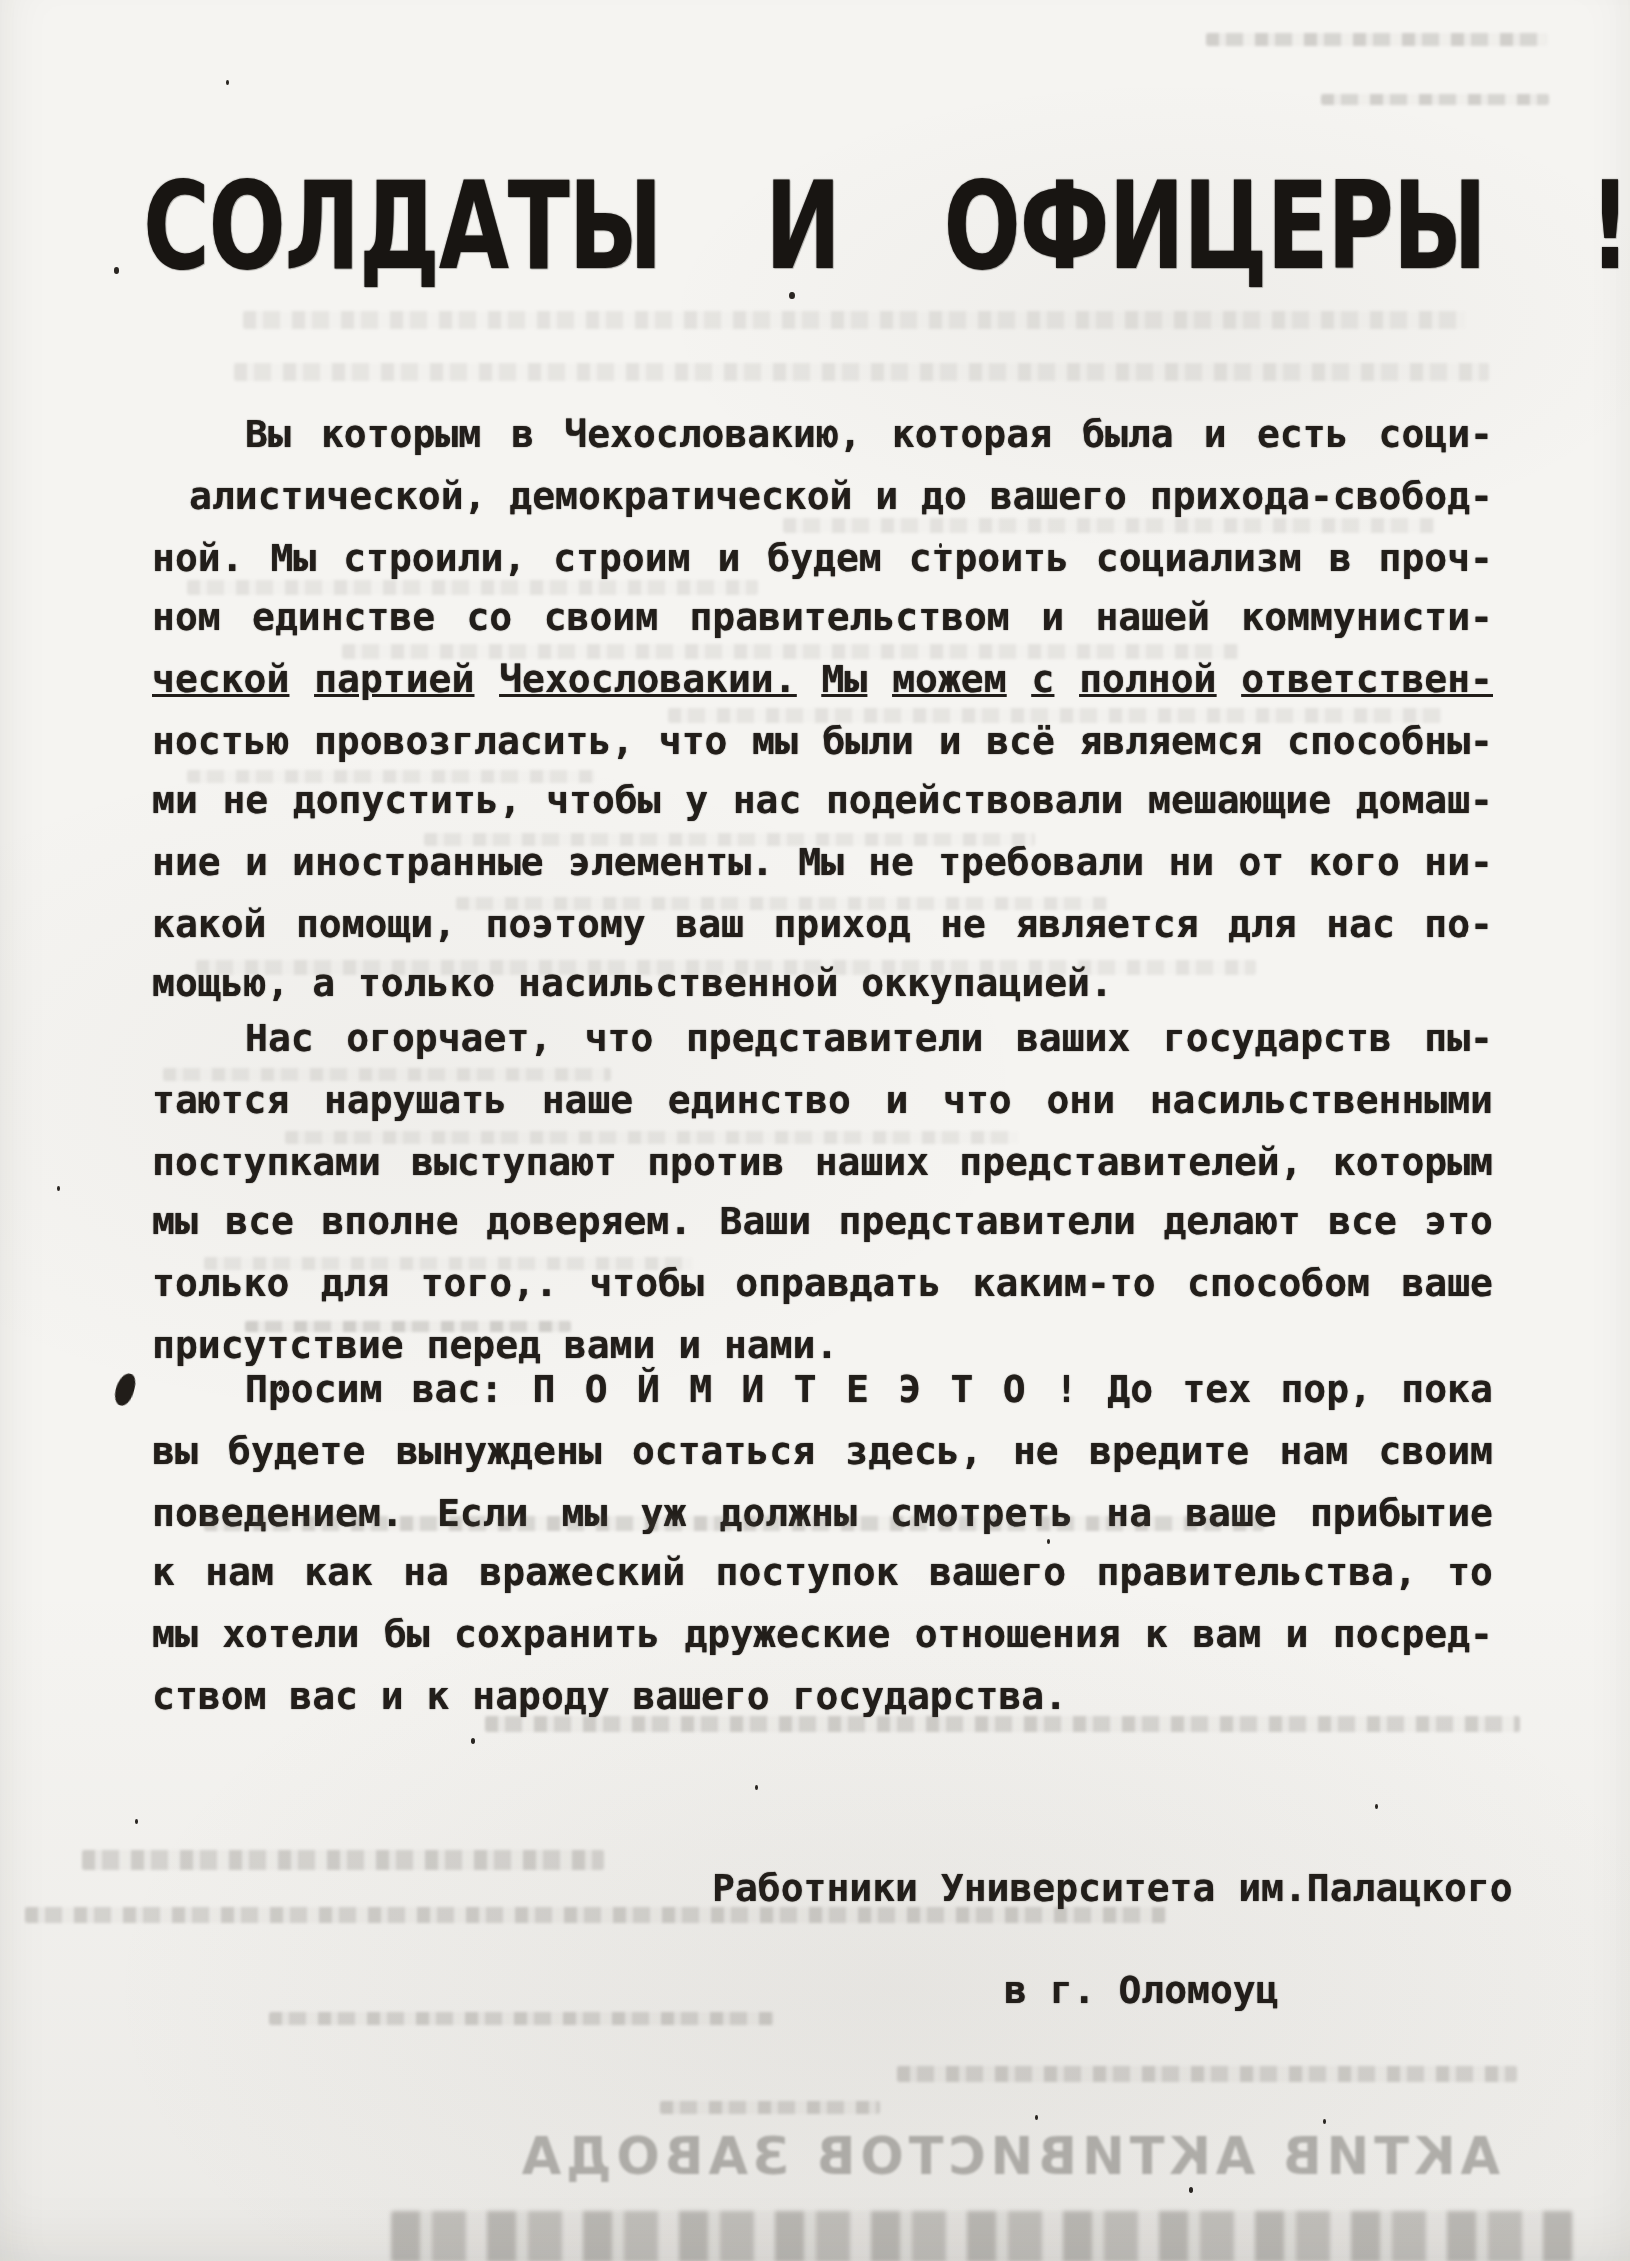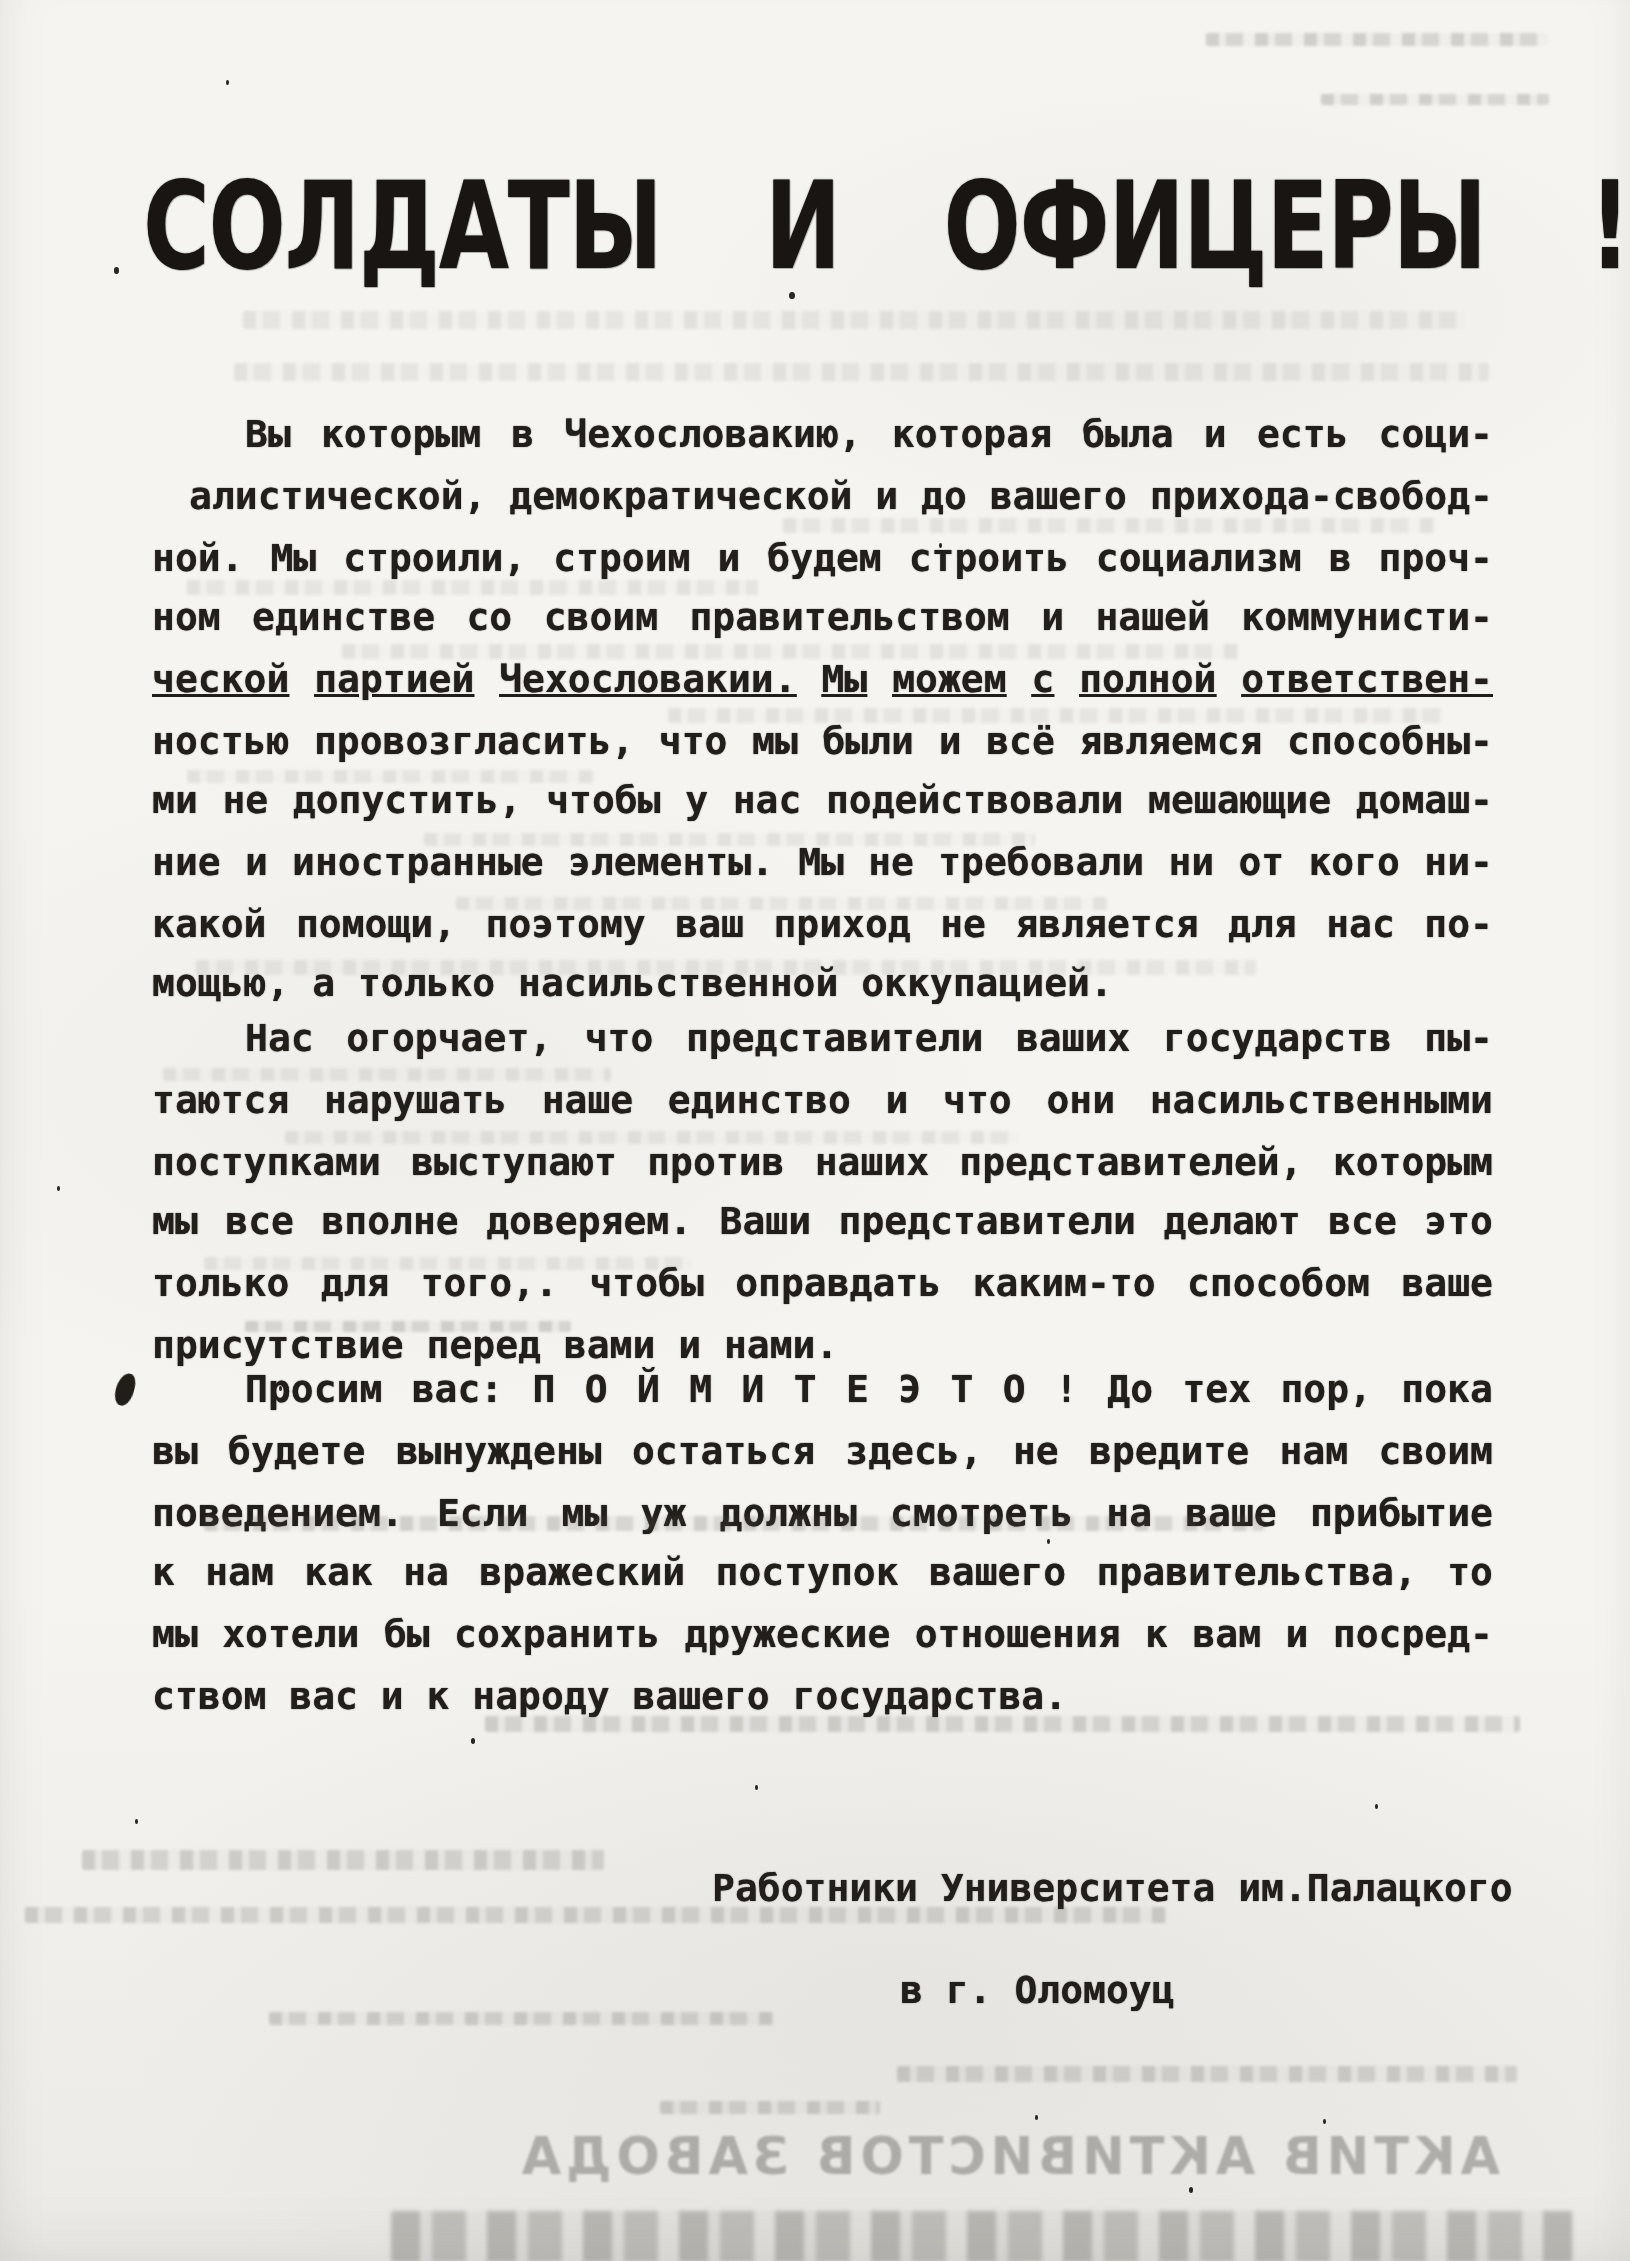--- a/index.html
+++ b/index.html
@@ -38,21 +38,21 @@
   .line span{display:inline-block;}
   .sig{
     position:absolute;
     font:700 38px/49px "DejaVu Sans Mono", monospace;
     color:#221e1a;white-space:nowrap;
     text-shadow:0 0 1.2px rgba(30,26,22,.85);
     filter:blur(0.2px);
     margin-top:32px;
   }
   .sig1{left:712px;top:1832px;}
-  .sig2{left:900px;top:1934px;}
+  .sig2{left:1004px;top:1934px;}
   .bleed{
     position:absolute;border-radius:2.4px;filter:blur(1.8px);
     background:repeating-linear-gradient(90deg,
       rgba(80,75,68,.22) 0 13px, rgba(80,75,68,.05) 13px 19.6px,
       rgba(80,75,68,.18) 19.6px 37px, rgba(80,75,68,.03) 37px 49px);
   }
   .bleed.lt{opacity:.5;}
   .bheadline{
     position:absolute;left:530px;top:2129px;width:970px;text-align:center;
     font:700 51px/1.1 "DejaVu Sans", sans-serif;

